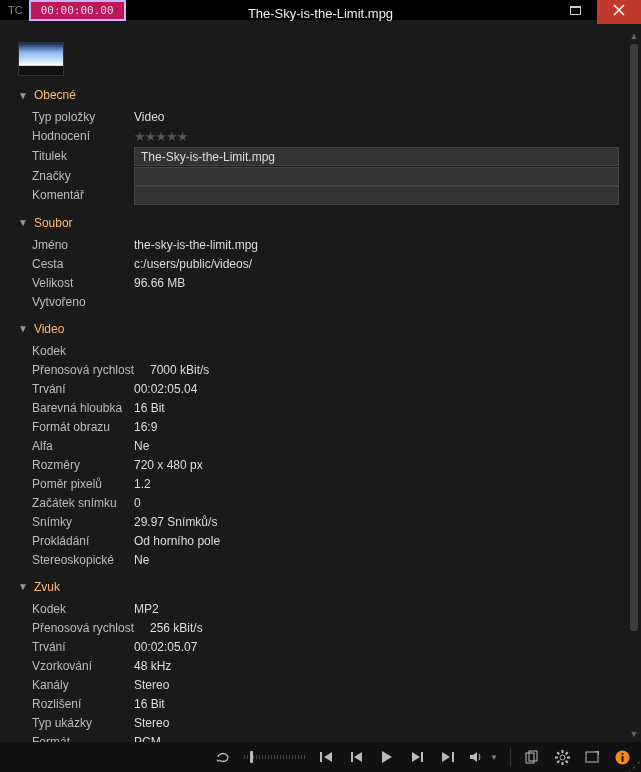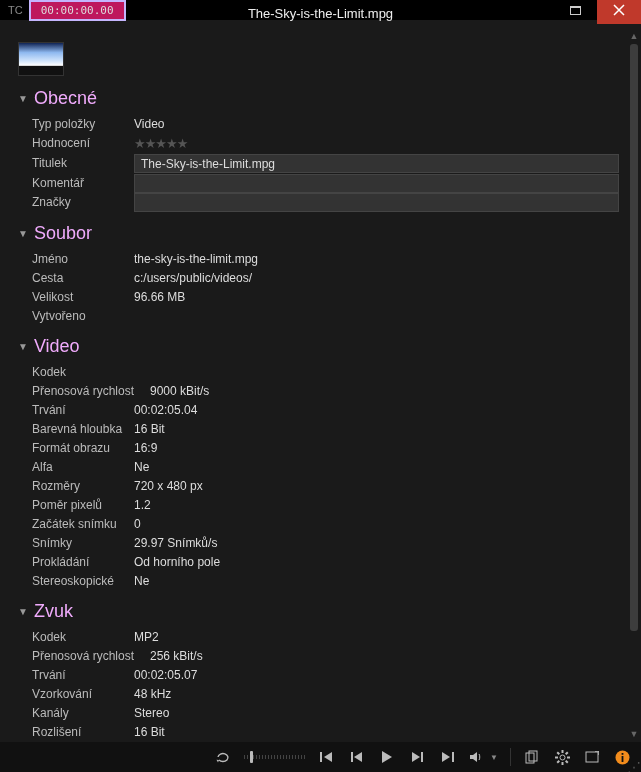--- a/index.html
+++ b/index.html
@@ -61,21 +61,21 @@
   width: 46px; height: 34px; margin-bottom: 12px;
   background: linear-gradient(to bottom, #102455 0%, #8fb9f0 30%, #cfe3fb 55%, #fff 70%, #111 72%);
   border: 1px solid #333;
 }
 .section-head {
   display: flex; align-items: center; gap: 6px;
   margin: 10px 0 6px 0;
 }
 .section-head.first { margin-top: 2px; }
 .tri { color: #999; font-size: 10px; user-select: none; }
-.section-title { color: #f0abfc; font-size: 18px; }
+.section-title { color: #fdba74; font-size: 12px; }
 .row { display: flex; align-items: flex-start; min-height: 19px; padding-left: 14px; line-height: 19px; }
 .row .label { width: 102px; color: #bbb; flex-shrink: 0; }
 .row .value { color: #ddd; }
 .input-row .value { flex: 1; padding-right: 8px; }
 .text-input {
   width: 100%; background: #333; color: #ddd;
   border: 1px solid #444; font-size: 12px;
   padding: 2px 6px; height: 19px;
 }
 .stars { letter-spacing: -1px; }
@@ -132,25 +132,25 @@
       </div>
     <div class="row">
         <span class="label">Hodnocení</span>
         <span class="value stars"><span class="star">★</span><span class="star">★</span><span class="star">★</span><span class="star">★</span><span class="star">★</span></span>
       </div>
     <div class="row input-row">
         <span class="label">Titulek</span>
         <span class="value"><input class="text-input" value="The-Sky-is-the-Limit.mpg" style=""></span>
       </div>
     <div class="row input-row">
+        <span class="label">Značky</span>
+        <span class="value"><input class="text-input" value="" style=""></span>
+      </div>
+    <div class="row input-row">
         <span class="label">Komentář</span>
-        <span class="value"><input class="text-input" value="" style=""></span>
-      </div>
-    <div class="row input-row">
-        <span class="label">Značky</span>
         <span class="value"><input class="text-input" value="" style=""></span>
       </div>
 
     <div class="section-head">
       <span class="tri">▼</span>
       <span class="section-title">Soubor</span>
     </div>
     <div class="row">
         <span class="label">Jméno</span>
         <span class="value">the-sky-is-the-limit.mpg</span>
@@ -169,21 +169,21 @@
 
     <div class="section-head">
       <span class="tri">▼</span>
       <span class="section-title">Video</span>
     </div>
     <div class="row">
         <span class="label">Kodek</span>
       </div>
     <div class="row">
         <span class="label" style="width:118px">Přenosová rychlost</span>
-        <span class="value">9000 kBit/s</span>
+        <span class="value">7000 kBit/s</span>
       </div>
     <div class="row">
         <span class="label">Trvání</span>
         <span class="value">00:02:05.04</span>
       </div>
     <div class="row">
         <span class="label">Barevná hloubka</span>
         <span class="value">16 Bit</span>
       </div>
     <div class="row">

